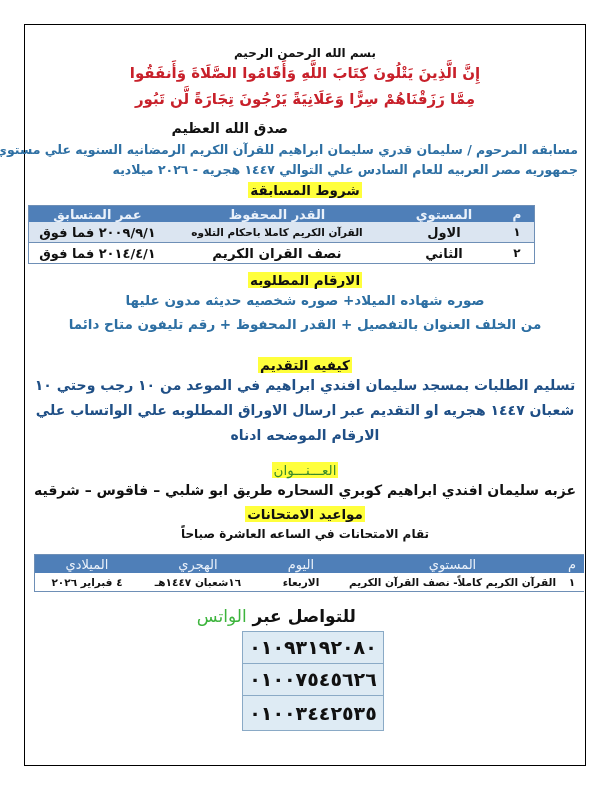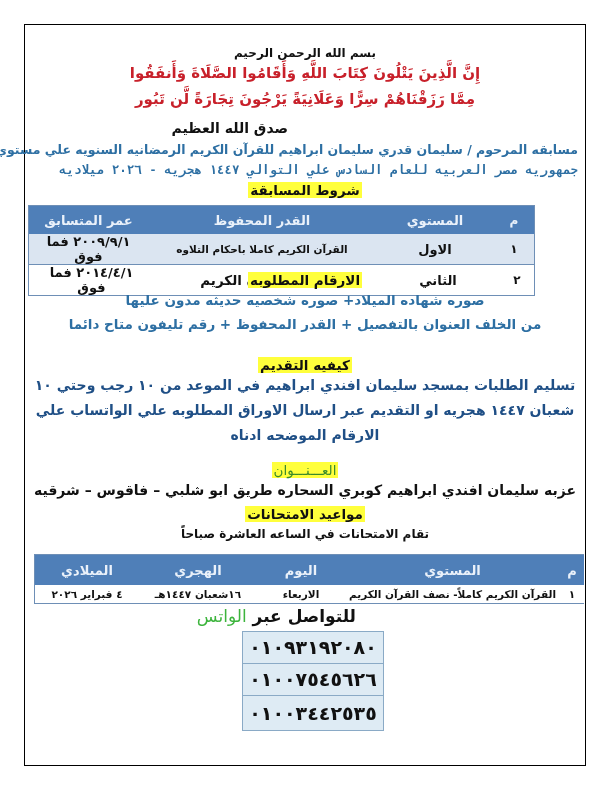--- a/index.html
+++ b/index.html
@@ -13,63 +13,63 @@
   }
   .content { position: absolute; left: 24px; top: 24px; width: 562px; direction: rtl; }
   .line { text-align: center; white-space: nowrap; font-weight: bold; }
   .basmala { position: absolute; top: 22px; width: 100%; font-size: 12px; color: #111; }
   .verse { position: absolute; width: 100%; font-size: 15px; color: #c8202a; }
   .verse1 { top: 40px; }
   .verse2 { top: 66px; }
   .sadaq { position: absolute; top: 96px; right: 298px; font-size: 14px; color: #111; font-weight: bold; }
   .intro { position: absolute; right: 8px; left: 24px; font-size: 12.5px; color: #2d6fa3; font-weight: bold; white-space: nowrap; text-align: right; }
   .intro1 { top: 118px; }
-  .intro2 { top: 138px; text-align: center; padding-left: 130px; font-family: Liberation Mono, monospace; }
+  .intro2 { top: 138px; text-align: center; padding-left: 130px; }
   .hl {
     position: absolute; left: 0; right: 0; text-align: center;
   }
   .hl span {
     background: #ffff3c; color: #111; font-weight: bold; font-size: 13.5px; padding: 0 2px;
   }
   .hl.t1 { top: 156px; }
   .hl.t2 { top: 246px; }
   .hl.t3 { top: 331px; }
   .hl.t4 { top: 436px; }
   .hl.t4 span { color: #3a8a2a; font-weight: normal; }
   .hl.t5 { top: 480px; }
 
   table { border-collapse: collapse; direction: rtl; position: absolute; }
   .t-cond { top: 181px; left: 4px; width: 507px; border: 1px solid #6e8fb6; }
   .t-cond th {
-    background: #4f7fb8; color: #eaf1fa; font-weight: bold; font-size: 13px; height: 28px; padding: 0 4px;
+    background: #4f7fb8; color: #eaf1fa; font-weight: bold; font-size: 13px; height: 16px; padding: 0 4px;
   }
   .t-cond td { font-weight: bold; color: #111; height: 20px; padding: 0 6px; }
   .t-cond tr.r1 td { background: #dbe5f1; border-bottom: 1px solid #6e8fb6; }
-  .t-cond tr.r2 td { background: #ffffff; padding-left: 12px; }
+  .t-cond tr.r2 td { background: #ffffff; }
   .t-cond .c-num { width: 22px; text-align: center; font-size: 12px; }
   .t-cond .c-lvl { width: 100px; text-align: center; font-size: 13px; }
   .t-cond .c-amt { width: 210px; text-align: center; }
   .t-cond .c-age { text-align: center; font-size: 13px; }
   .t-cond tr.r1 .c-amt { font-size: 10.5px; }
   .t-cond tr.r2 .c-amt { font-size: 13.5px; }
 
   .docs { position: absolute; width: 100%; font-size: 13.5px; color: #2d6fa3; }
   .docs1 { top: 268px; margin-left: 40px; }
   .docs2 { top: 292px; }
 
   .apply { position: absolute; font-size: 14px; color: #1f4f86; text-align: center; width: 100%; font-weight: bold; white-space: nowrap; }
   .apply1 { top: 353px; }
   .apply2 { top: 378px; }
   .apply3 { top: 403px; }
 
   .addr { position: absolute; top: 458px; width: 100%; font-size: 14px; color: #111; }
   .exam-note { position: absolute; top: 503px; width: 100%; font-size: 12px; color: #111; }
 
   .t-exam { top: 530px; left: 10px; width: 550px; border: 1px solid #6e8fb6; border-right: none; }
-  .t-exam th { background: #4f7fb8; color: #eaf1fa; font-size: 13px; height: 30px; font-weight: bold; padding: 0 4px; }
+  .t-exam th { background: #4f7fb8; color: #eaf1fa; font-size: 13px; height: 18px; font-weight: normal; padding: 0 4px; }
   .t-exam td { background: #ffffff; color: #111; font-size: 10.5px; height: 18px; font-weight: bold; padding: 0 4px; white-space: nowrap; }
   .t-exam .c-num { width: 16px; text-align: center; }
   .t-exam .c-lvl { width: 180px; text-align: center; }
   .t-exam .c-day { width: 80px; text-align: center; }
   .t-exam .c-hij { width: 110px; text-align: center; }
   .t-exam .c-mil { text-align: center; }
 
   .contact-title { position: absolute; top: 582px; right: 230px; font-size: 17px; font-weight: bold; color: #111; white-space: nowrap; }
   .contact-title .wa { color: #3cb43c; font-weight: normal; }
 

